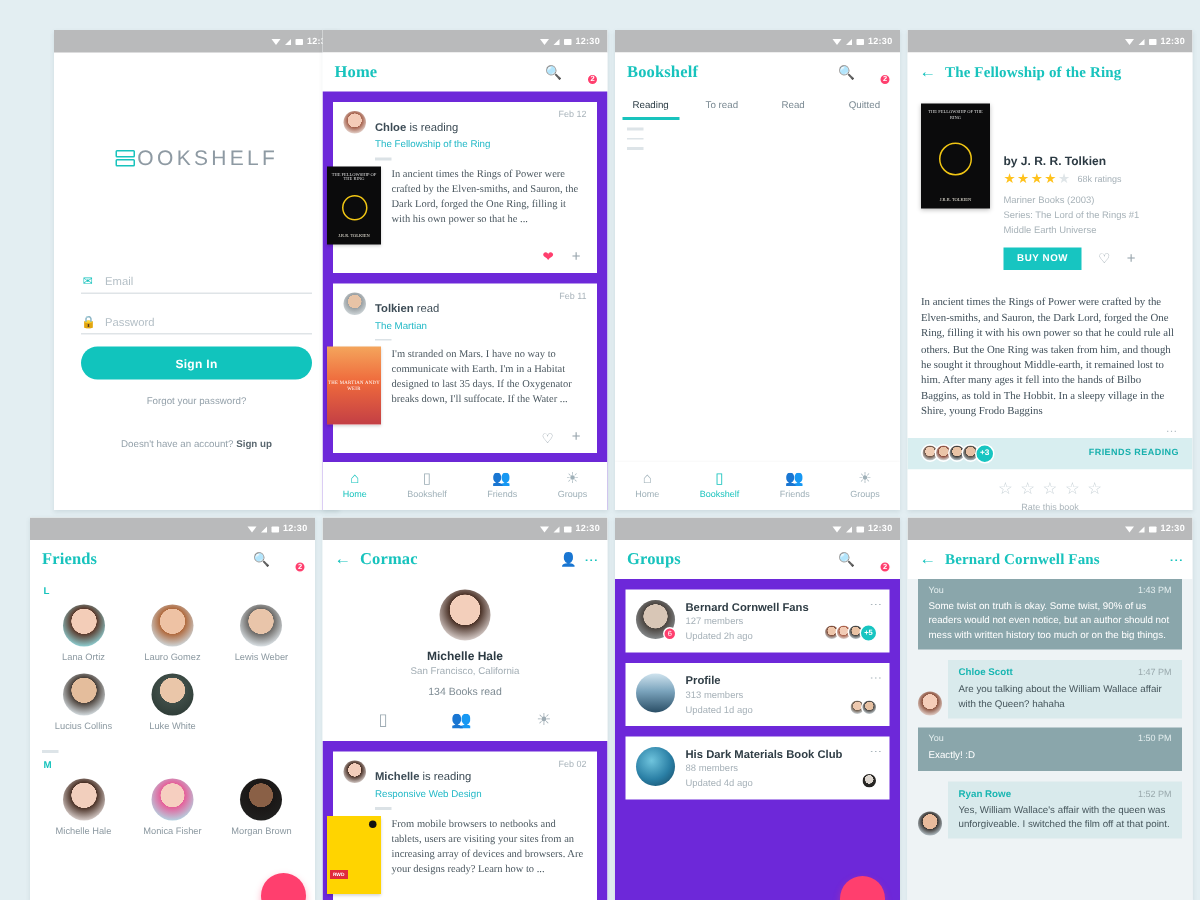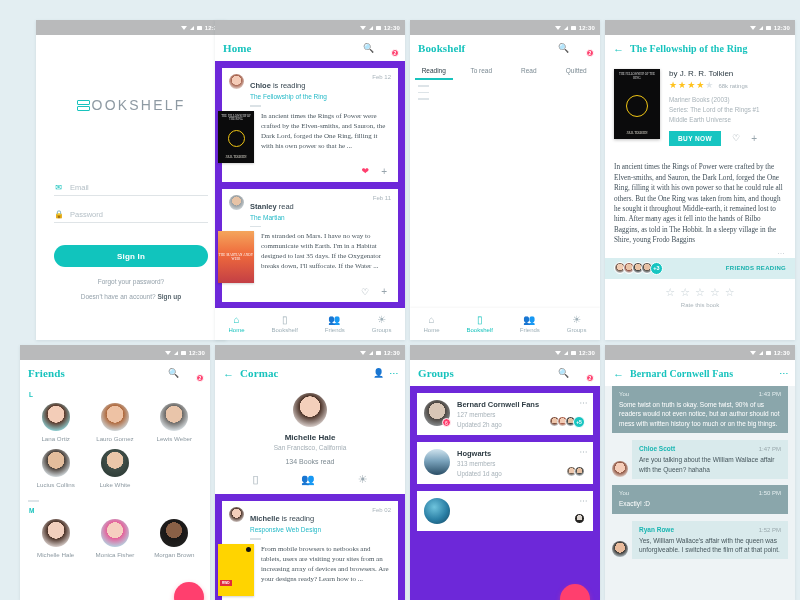--- a/index.html
+++ b/index.html
@@ -71,21 +71,21 @@
   .logo-text { font-size: 14px; letter-spacing: 2.2px; color: #8e9aa3; font-weight: 500; }
   .field { display: flex; align-items: center; gap: 7px; border-bottom: 1px solid #dfe4e7; padding-bottom: 3px; margin-top: 14px; }
   .field .fico { color: #18c3bd; font-size: 8px; width: 9px; text-align: center; }
   .field input {
     border: none; outline: none; flex: 1; font-size: 7.5px; color: #6f7d86;
     font-family: "Liberation Sans", sans-serif; background: transparent;
   }
   .field input::placeholder { color: #b4bfc6; }
   .fields-block { margin-top: 56px; }
   .signin-btn {
-    margin-top: 22px; height: 22px; border-radius: 11px; background: #11c4bd;
+    margin-top: 8px; height: 22px; border-radius: 11px; background: #11c4bd;
     color: #fff; font-size: 8px; font-weight: bold; border: none; width: 100%;
     cursor: pointer; letter-spacing: .2px;
   }
   .login-link { text-align: center; font-size: 6.5px; color: #95a2ab; margin-top: 11px; }
   .login-link.b { margin-top: auto; margin-bottom: 14px; }
   .login-link .strong { color: #5b6870; font-weight: bold; }
 
   
   .screen-body { background: #6d28d9; height: 279px; position: relative; overflow: hidden; }
   .card { background: #fff; margin: 7px 7px 0 7px; padding: 6px 7px 5px 7px; position: relative; }
@@ -150,21 +150,21 @@
   .shelf-cover { width: 30px; height: 44px; flex: none; box-shadow: 0 1px 2px rgba(0,0,0,.2); }
   .shelf-title { font-size: 7.2px; font-weight: bold; color: #2f3d45; line-height: 1.25; }
   .shelf-author { font-size: 6.8px; color: #9aa7ae; margin-top: 2px; }
   .shelf-pub { font-size: 6.5px; color: #b0bbc1; margin-top: 4px; }
   .shelf-sep { width: 11px; height: 1.5px; background: #dde4e8; margin: 5px 0 0 8px; }
   .shelf-list { background: #fff; }
 
   
   .detail-top { background: #fff; display: flex; gap: 9px; padding: 8px 9px 9px 9px; }
   .detail-cover { width: 46px; height: 70px; flex: none; box-shadow: 0 1px 3px rgba(0,0,0,.25); }
-  .detail-author { font-size: 8px; font-weight: normal; color: #2c3a43; }
+  .detail-author { font-size: 8px; font-weight: bold; color: #2c3a43; margin-top: 34px; }
   .stars { display: flex; gap: 1px; align-items: center; margin-top: 3px; }
   .star { font-size: 9px; line-height: 1; color: #ffc21c; }
   .star.off { color: #dfe5e8; }
   .ratings-count { font-size: 6px; color: #a5b0b7; margin-left: 4px; }
   .detail-meta { font-size: 6.3px; color: #a8b3b9; line-height: 1.55; margin-top: 5px; }
   .detail-actions { display: flex; align-items: center; gap: 11px; margin-top: 7px; }
   .buy-btn { background: #17c5c1; color: #fff; font-size: 6.5px; font-weight: bold; border: none; padding: 4px 9px; letter-spacing: .4px; cursor: pointer; }
   .detail-desc {
     background: #fff; padding: 7px 9px 4px 9px;
     font-family: "Liberation Serif", serif; font-size: 7.2px; line-height: 1.45; color: #41505a;
@@ -312,21 +312,21 @@
           <span class="heart-filled">❤</span>
           <span class="plus">+</span>
         </div>
       </div>
 
       <div class="card">
         <div class="card-head">
           <span class="card-av av-stanley"></span>
           <span>
             <span class="card-name">
-              <b>Stanley</b>
+              <b>Tolkien</b>
               <span>read</span>
             </span>
             <div class="card-book">The Martian</div>
           </span>
           <span class="card-date">Feb 11</span>
         </div>
         <div class="divider-s"></div>
         <div class="card-content">
           <span class="bookcover cover-martian">
             <span class="t">THE MARTIAN ANDY WEIR</span>
@@ -615,32 +615,37 @@
         <span class="group-stack">
           <span class="sa" style="background:radial-gradient(circle at 50% 40%,#eec6ab 40%,#7d4a36 41%,#ccd6db 78%);"></span>
           <span class="sa" style="background:radial-gradient(circle at 50% 40%,#f2cbb5 40%,#a85c45 41%,#e0d6d2 78%);"></span>
           <span class="sa" style="background:radial-gradient(circle at 50% 40%,#e8c2a4 40%,#43403c 41%,#c2cdd3 78%);"></span>
           <span class="more">+5</span>
         </span>
       </div>
       <div class="group-card">
         <span class="group-img gi-hogwarts"></span>
         <span style="flex:1;">
-          <div class="group-title">Hogwarts</div>
+          <div class="group-title">Profile</div>
           <div class="group-members">313 members</div>
           <div class="group-updated">Updated 1d ago</div>
         </span>
         <span class="group-menu">⋮</span>
         <span class="group-stack">
           <span class="sa" style="background:radial-gradient(circle at 50% 40%,#edc8ae 40%,#6d5a4a 41%,#cfd8dd 78%);"></span>
           <span class="sa" style="background:radial-gradient(circle at 50% 40%,#e6c0a2 40%,#4a4541 41%,#c9d3d8 78%);"></span>
         </span>
       </div>
       <div class="group-card">
         <span class="group-img gi-hdm"></span>
+        <span style="flex:1;">
+          <div class="group-title">His Dark Materials Book Club</div>
+          <div class="group-members">88 members</div>
+          <div class="group-updated">Updated 4d ago</div>
+        </span>
         <span class="group-menu">⋮</span>
         <span class="group-stack">
           <span class="sa" style="background:radial-gradient(circle at 50% 40%,#ddd6cf 40%,#2b2926 41%,#1f1e1d 78%);"></span>
         </span>
       </div>
       <span class="fab"></span>
     </div>
   </div>
 
   <div class="phone short" style="left:605px; top:345px;">

